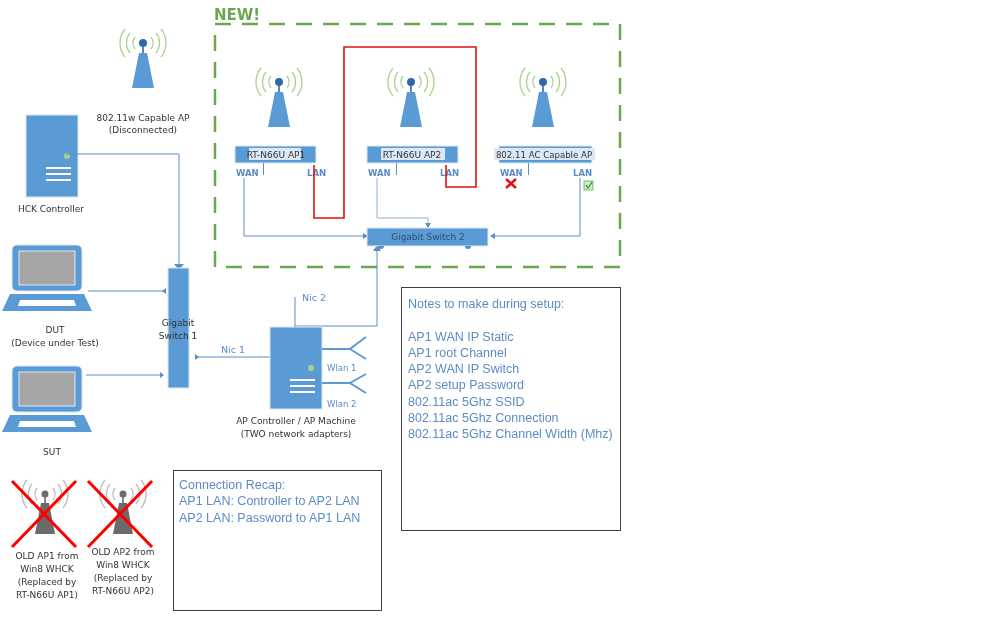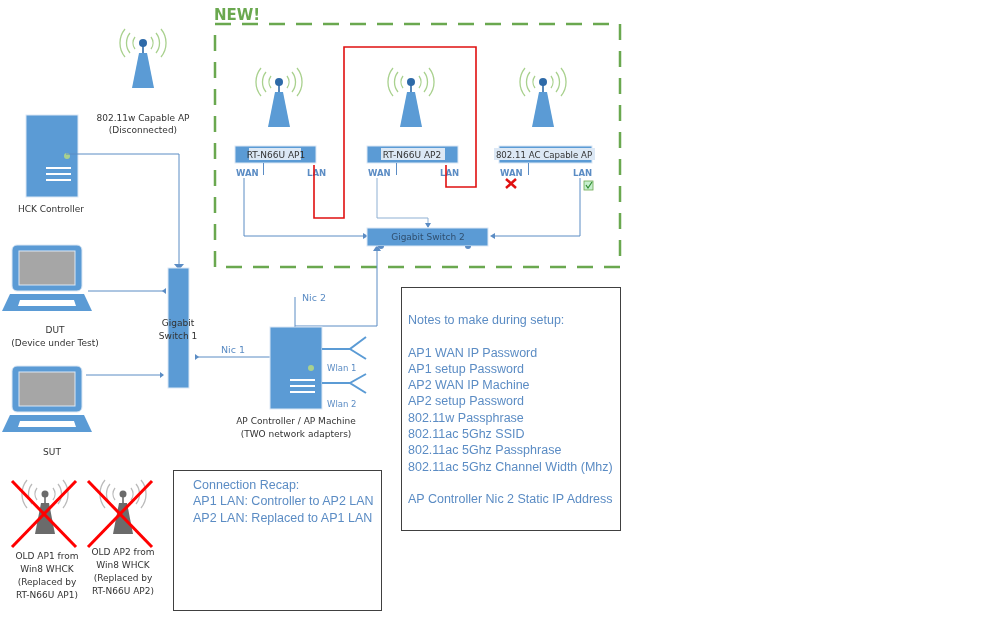--- a/index.html
+++ b/index.html
@@ -194,33 +194,31 @@
       <line x1="88" y1="481" x2="152" y2="547" stroke="#ff0000" stroke-width="3"></line>
       <line x1="152" y1="481" x2="88" y2="547" stroke="#ff0000" stroke-width="3"></line>
     </g>
     <text class="devtitle" x="123" y="555" text-anchor="middle">OLD AP2 from</text>
     <text class="devtitle" x="123" y="568" text-anchor="middle">Win8 WHCK</text>
     <text class="devtitle" x="123" y="581" text-anchor="middle">(Replaced by</text>
     <text class="devtitle" x="123" y="594" text-anchor="middle">RT-N66U AP2)</text>
   </g>
 </svg>
 
-<div class="notebox" style="left:173px; top:470px; width:209px; height:141px; padding:6px 0 0 19px;">
+<div class="notebox" style="left:173px; top:470px; width:209px; height:141px; padding:6px 0 0 5px;">
   <div>Connection Recap:</div>
   <div>AP1 LAN: Controller to AP2 LAN</div>
-  <div>AP2 LAN: Replaced to AP1 LAN</div>
+  <div>AP2 LAN: Password to AP1 LAN</div>
   <div></div>
 </div>
 
-<div class="notebox" style="left:401px; top:287px; width:220px; height:244px; padding:24px 0 0 6px;">
+<div class="notebox" style="left:401px; top:287px; width:220px; height:244px; padding:8px 0 0 6px;">
   <div>Notes to make during setup:</div>
   <div></div>
-  <div>AP1 WAN IP Password</div>
-  <div>AP1 setup Password</div>
-  <div>AP2 WAN IP Machine</div>
+  <div>AP1 WAN IP Static</div>
+  <div>AP1 root Channel</div>
+  <div>AP2 WAN IP Switch</div>
   <div>AP2 setup Password</div>
-  <div>802.11w Passphrase</div>
   <div>802.11ac 5Ghz SSID</div>
-  <div>802.11ac 5Ghz Passphrase</div>
+  <div>802.11ac 5Ghz Connection</div>
   <div>802.11ac 5Ghz Channel Width (Mhz)</div>
   <div></div>
-  <div>AP Controller Nic 2 Static IP Address</div>
 </div>
 
 </body></html>

